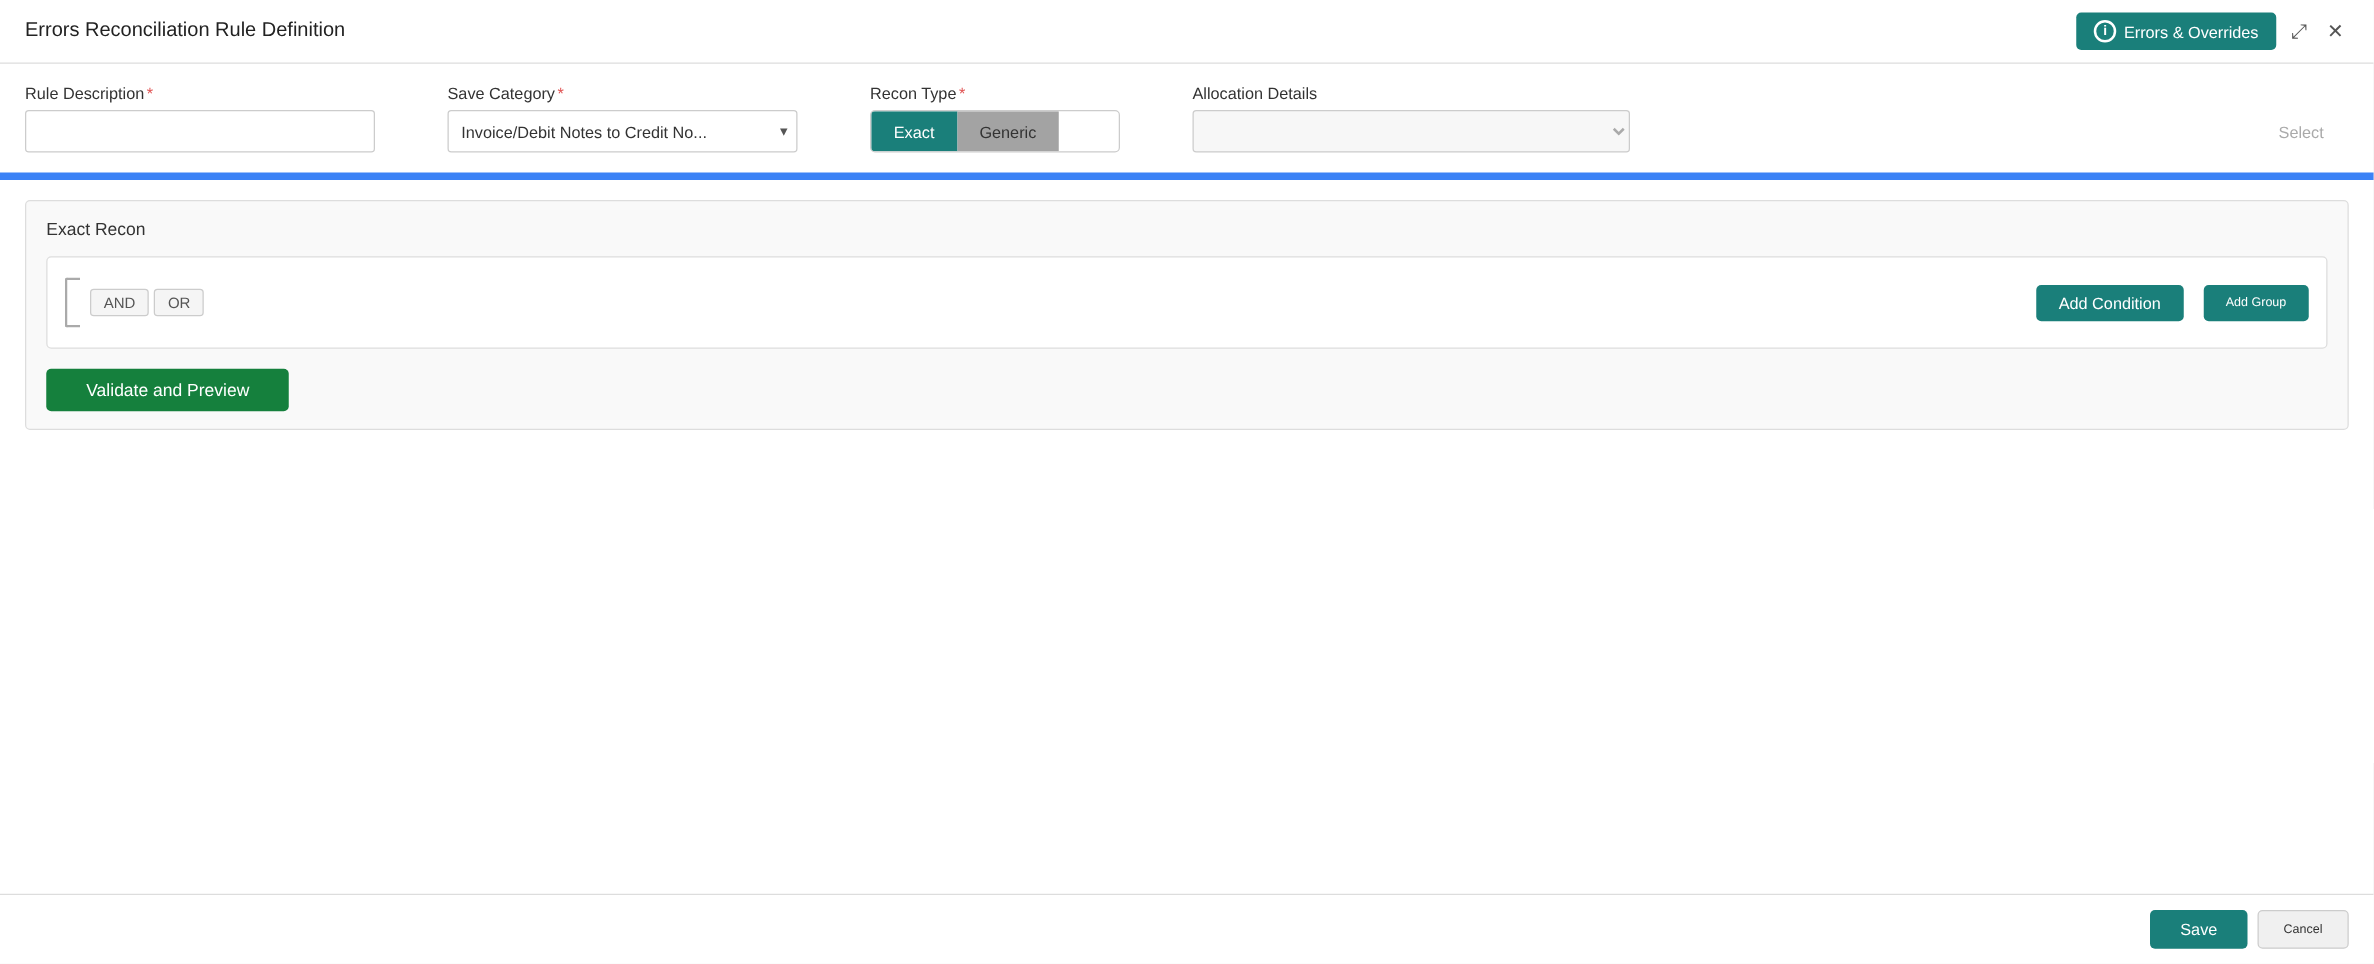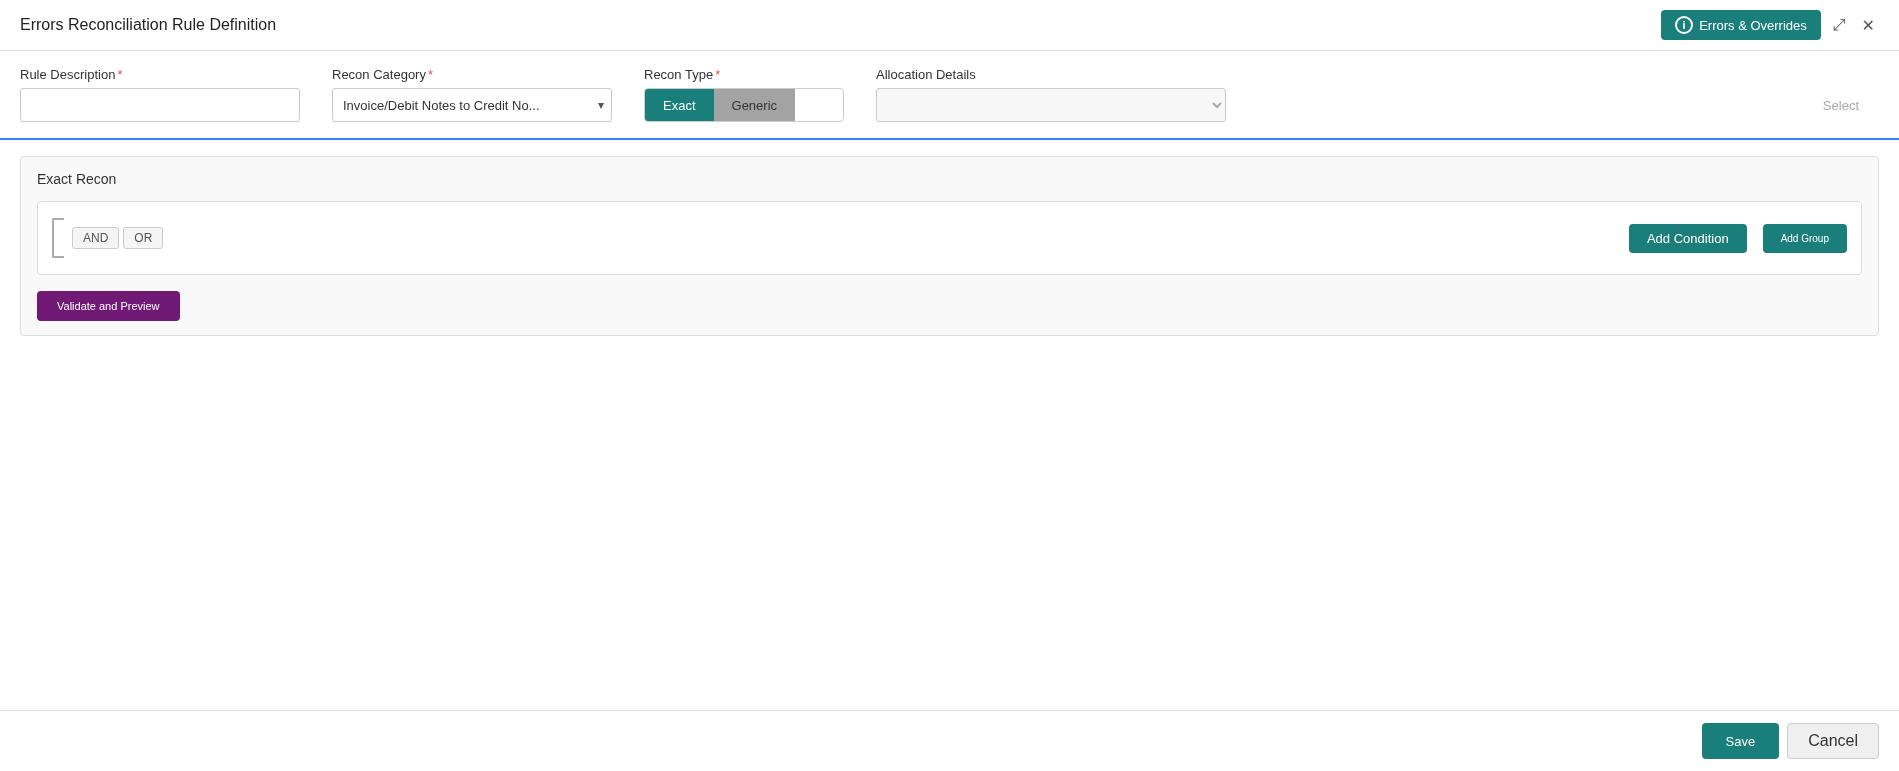--- a/index.html
+++ b/index.html
@@ -85,23 +85,23 @@
       color: #555;
       padding: 4px;
       display: flex;
       align-items: center;
       justify-content: center;
     }
 
     
     .form-section {
       padding: 16px 20px;
-      border-bottom: 2px solid #3b82f6;
-      display: flex;
-      gap: 32px;
+      border-bottom: 6px solid #3b82f6;
+      display: flex;
+      gap: 58px;
       align-items: flex-start;
     }
 
     .form-group {
       display: flex;
       flex-direction: column;
       gap: 6px;
     }
 
     .form-group.rule-desc {
@@ -268,26 +268,26 @@
       border: none;
       border-radius: 4px;
       padding: 7px 18px;
       font-size: 10px;
       cursor: pointer;
       margin-left: 8px;
     }
 
     
     .validate-btn {
-      background: #701a75;
-      color: #ffffff;
-      border: none;
-      border-radius: 4px;
-      padding: 9px 20px;
-      font-size: 11px;
+      background: #15803d;
+      color: #ffffff;
+      border: none;
+      border-radius: 4px;
+      padding: 9px 32px;
+      font-size: 14px;
       cursor: pointer;
       margin-top: 16px;
       margin-left: 0;
     }
 
     
     .modal-footer {
       position: absolute;
       bottom: 0;
       right: 0;
@@ -310,21 +310,21 @@
       cursor: pointer;
       min-width: 70px;
     }
 
     .cancel-btn {
       background: #f0f0f0;
       color: #333;
       border: 1px solid #ccc;
       border-radius: 4px;
       padding: 8px 20px;
-      font-size: 16px;
+      font-size: 10px;
       cursor: pointer;
       min-width: 70px;
     }
 
     .main-content {
       flex: 1;
       padding-bottom: 60px;
     }
   </style>
 </head>
@@ -354,21 +354,21 @@
 
       <div class="form-group rule-desc">
         <label class="form-label">
           <span>Rule Description</span><span class="required-star">*</span>
         </label>
         <input type="text" class="form-input" style="">
       </div>
 
       <div class="form-group recon-cat">
         <label class="form-label">
-          <span>Recon Category</span><span class="required-star">*</span>
+          <span>Save Category</span><span class="required-star">*</span>
         </label>
         <div class="form-select-wrapper">
           <select class="form-select">
             <option>Invoice/Debit Notes to Credit No...</option>
           </select>
           <span class="select-arrow">▾</span>
         </div>
       </div>
 
       <div class="form-group recon-type">

